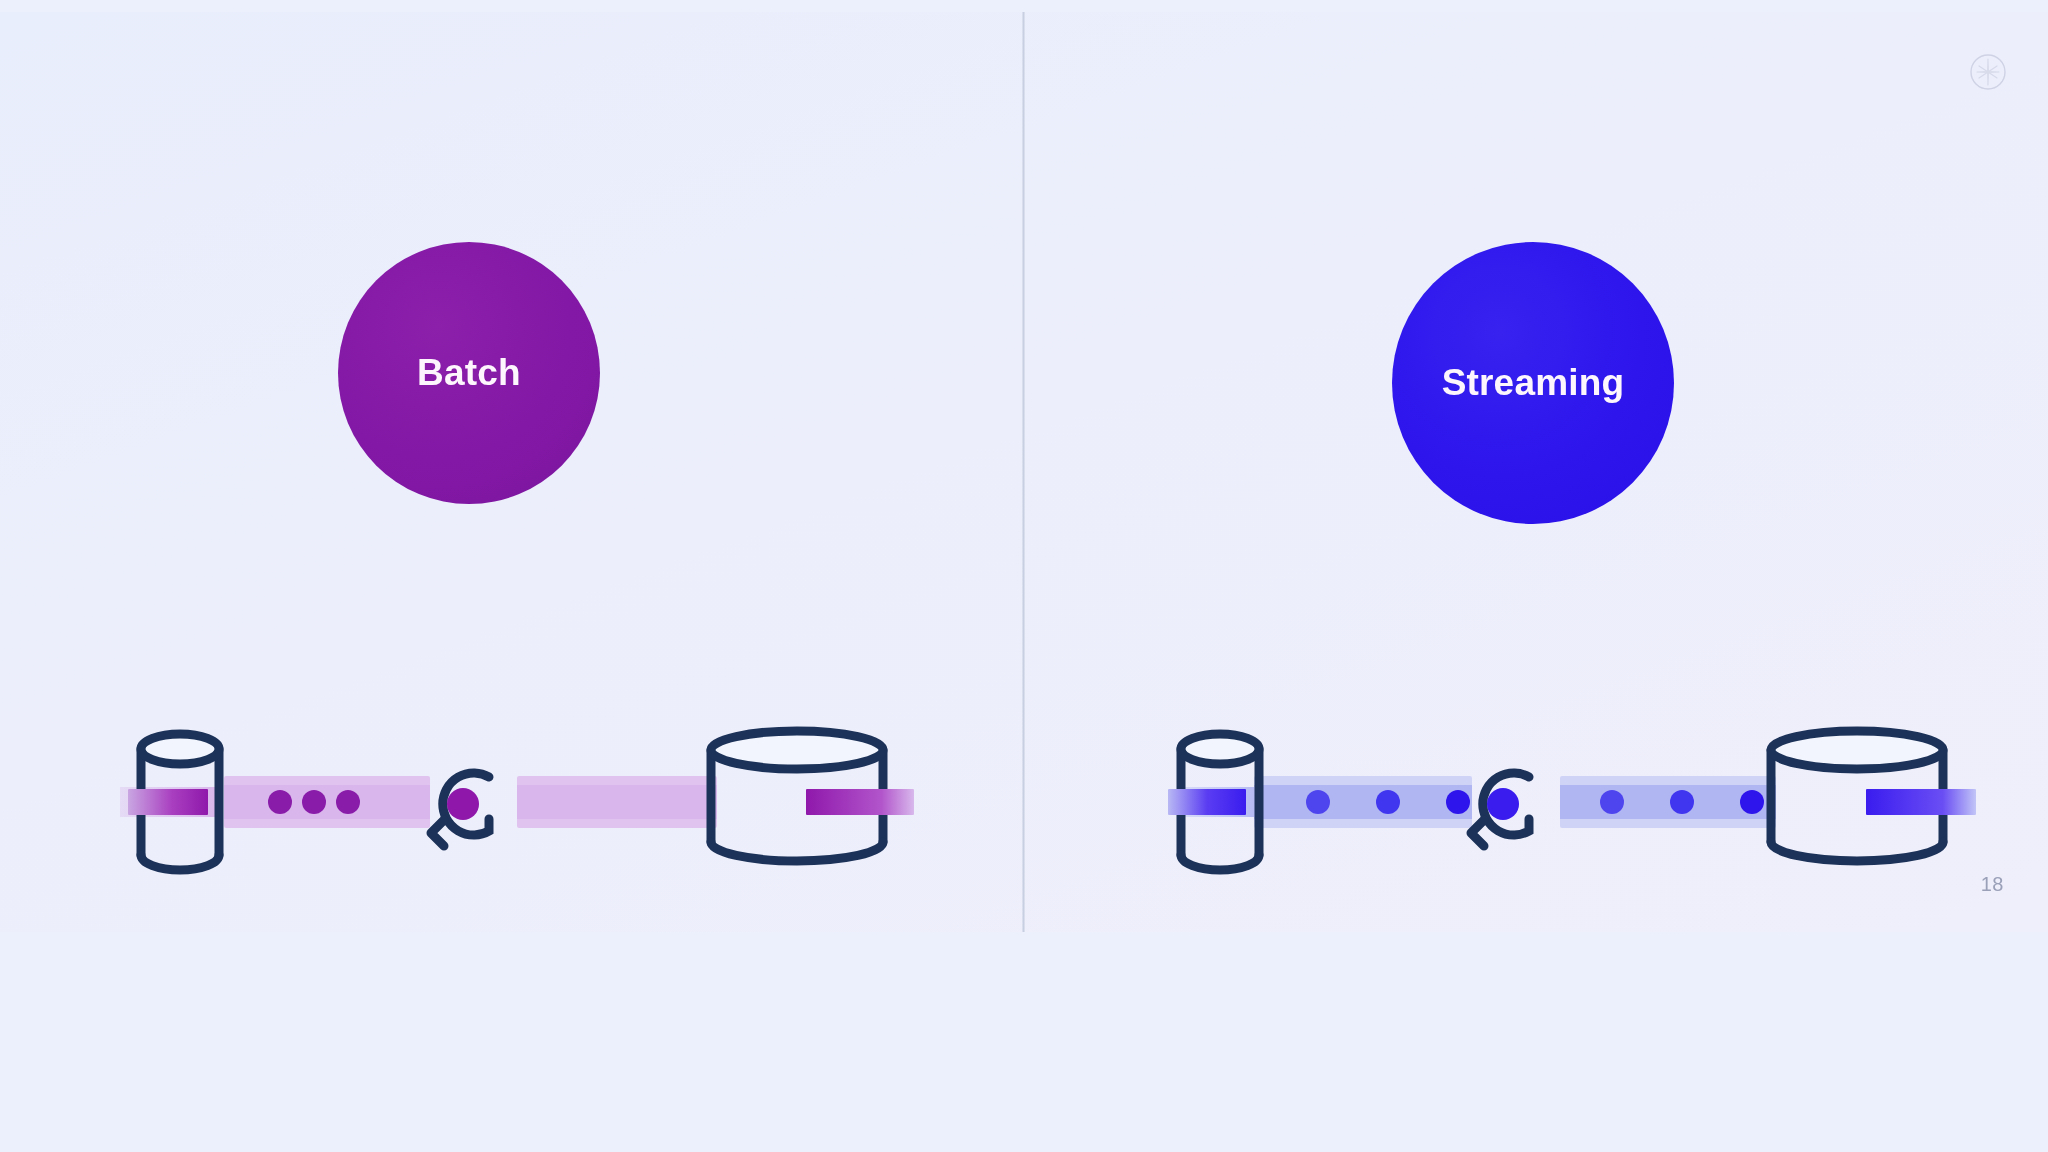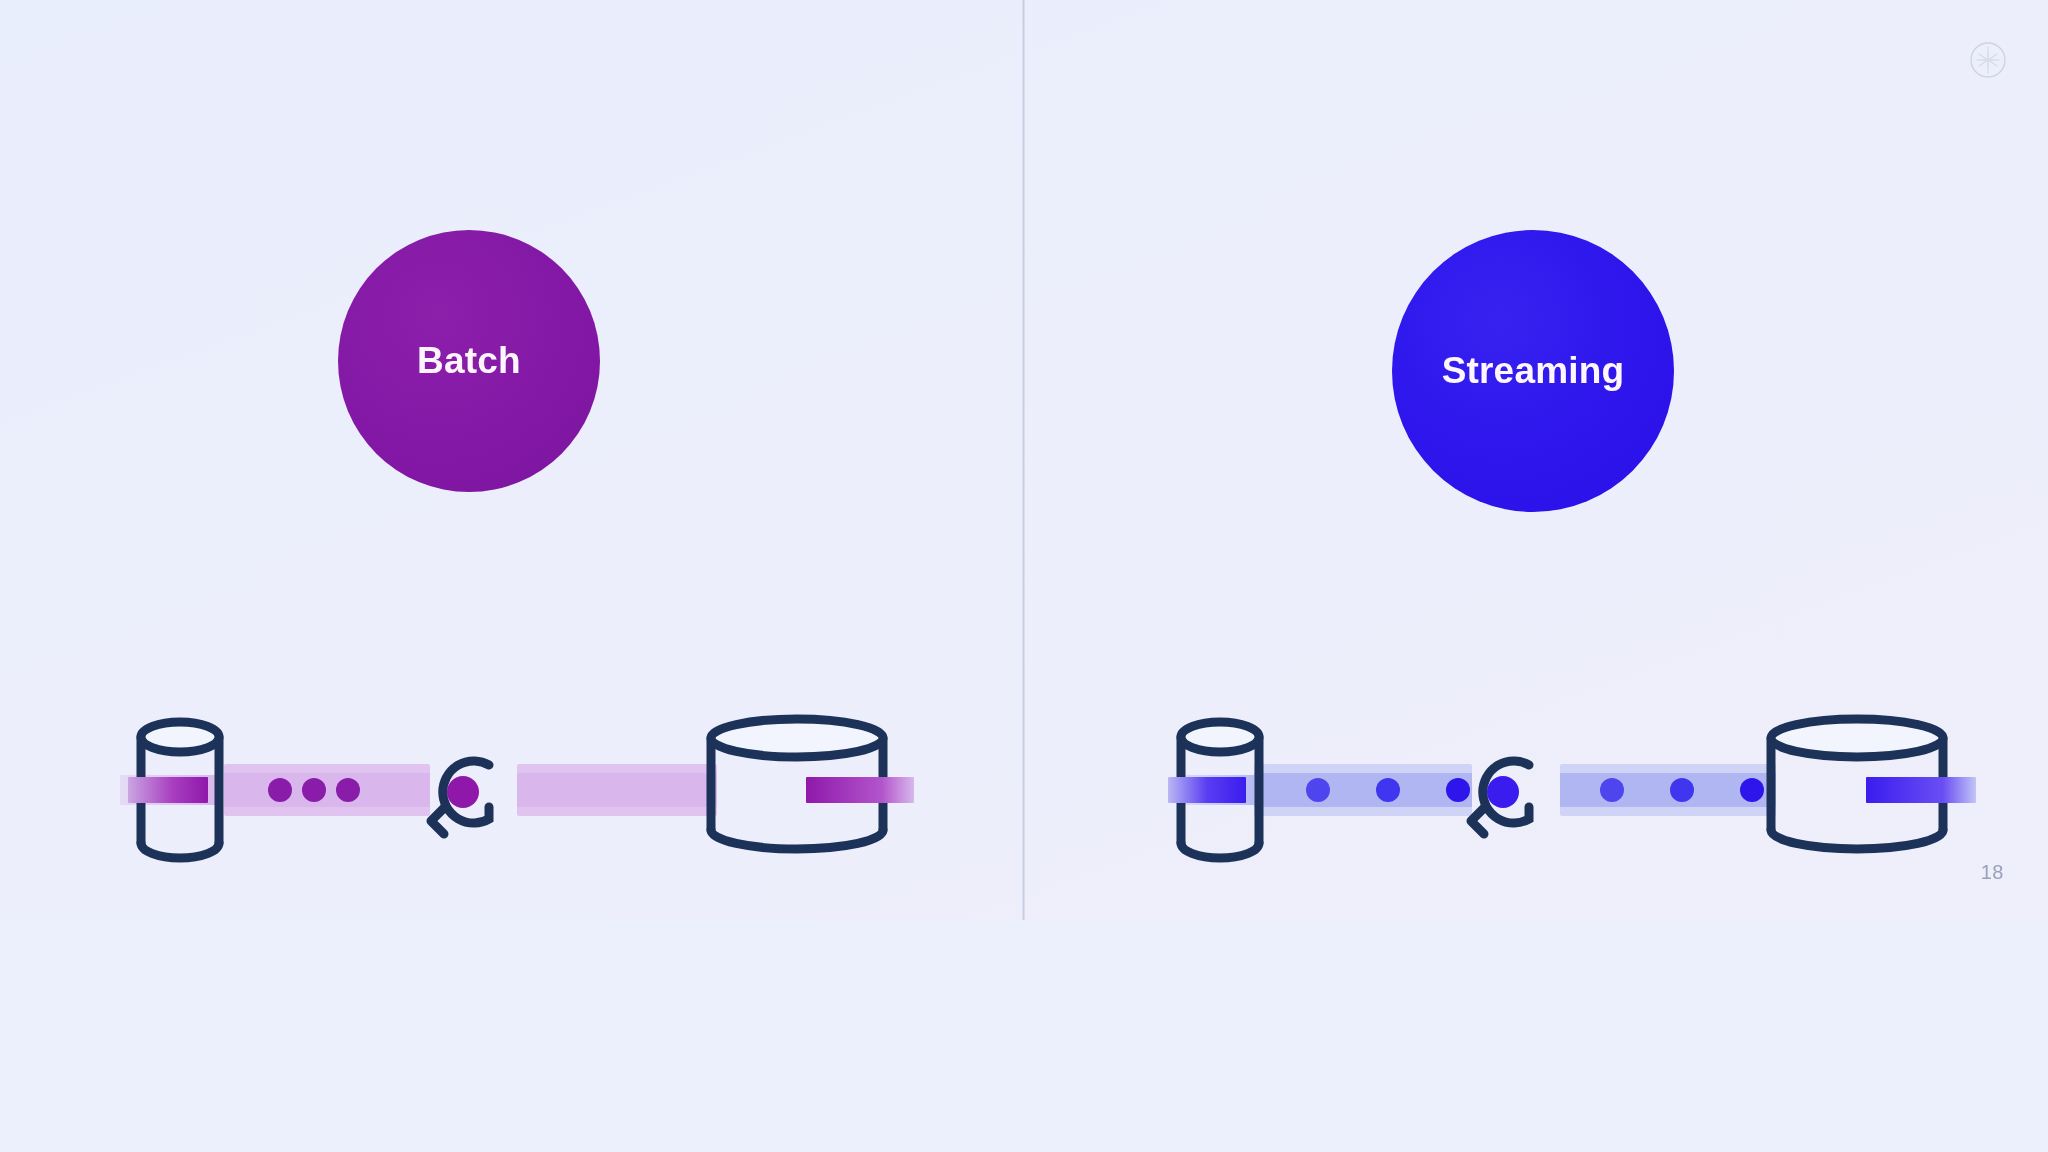--- a/index.html
+++ b/index.html
@@ -14,20 +14,21 @@
     overflow: hidden;
     font-family: "Liberation Sans", sans-serif;
   }
 
   #slide {
     position: relative;
     width: 2048px;
     height: 920px;
     background: linear-gradient(160deg, #e9eefc 0%, #eceefb 45%, #efeffb 100%);
     overflow: hidden;
+    margin-top: 12px;
   }
 
   
   .divider {
     position: absolute;
     top: 0;
     left: 1022px;
     width: 3px;
     height: 1152px;
     background: linear-gradient(to right, #e3e7f4 0%, #c9cfe2 45%, #c9cfe2 55%, #e3e7f4 100%);

